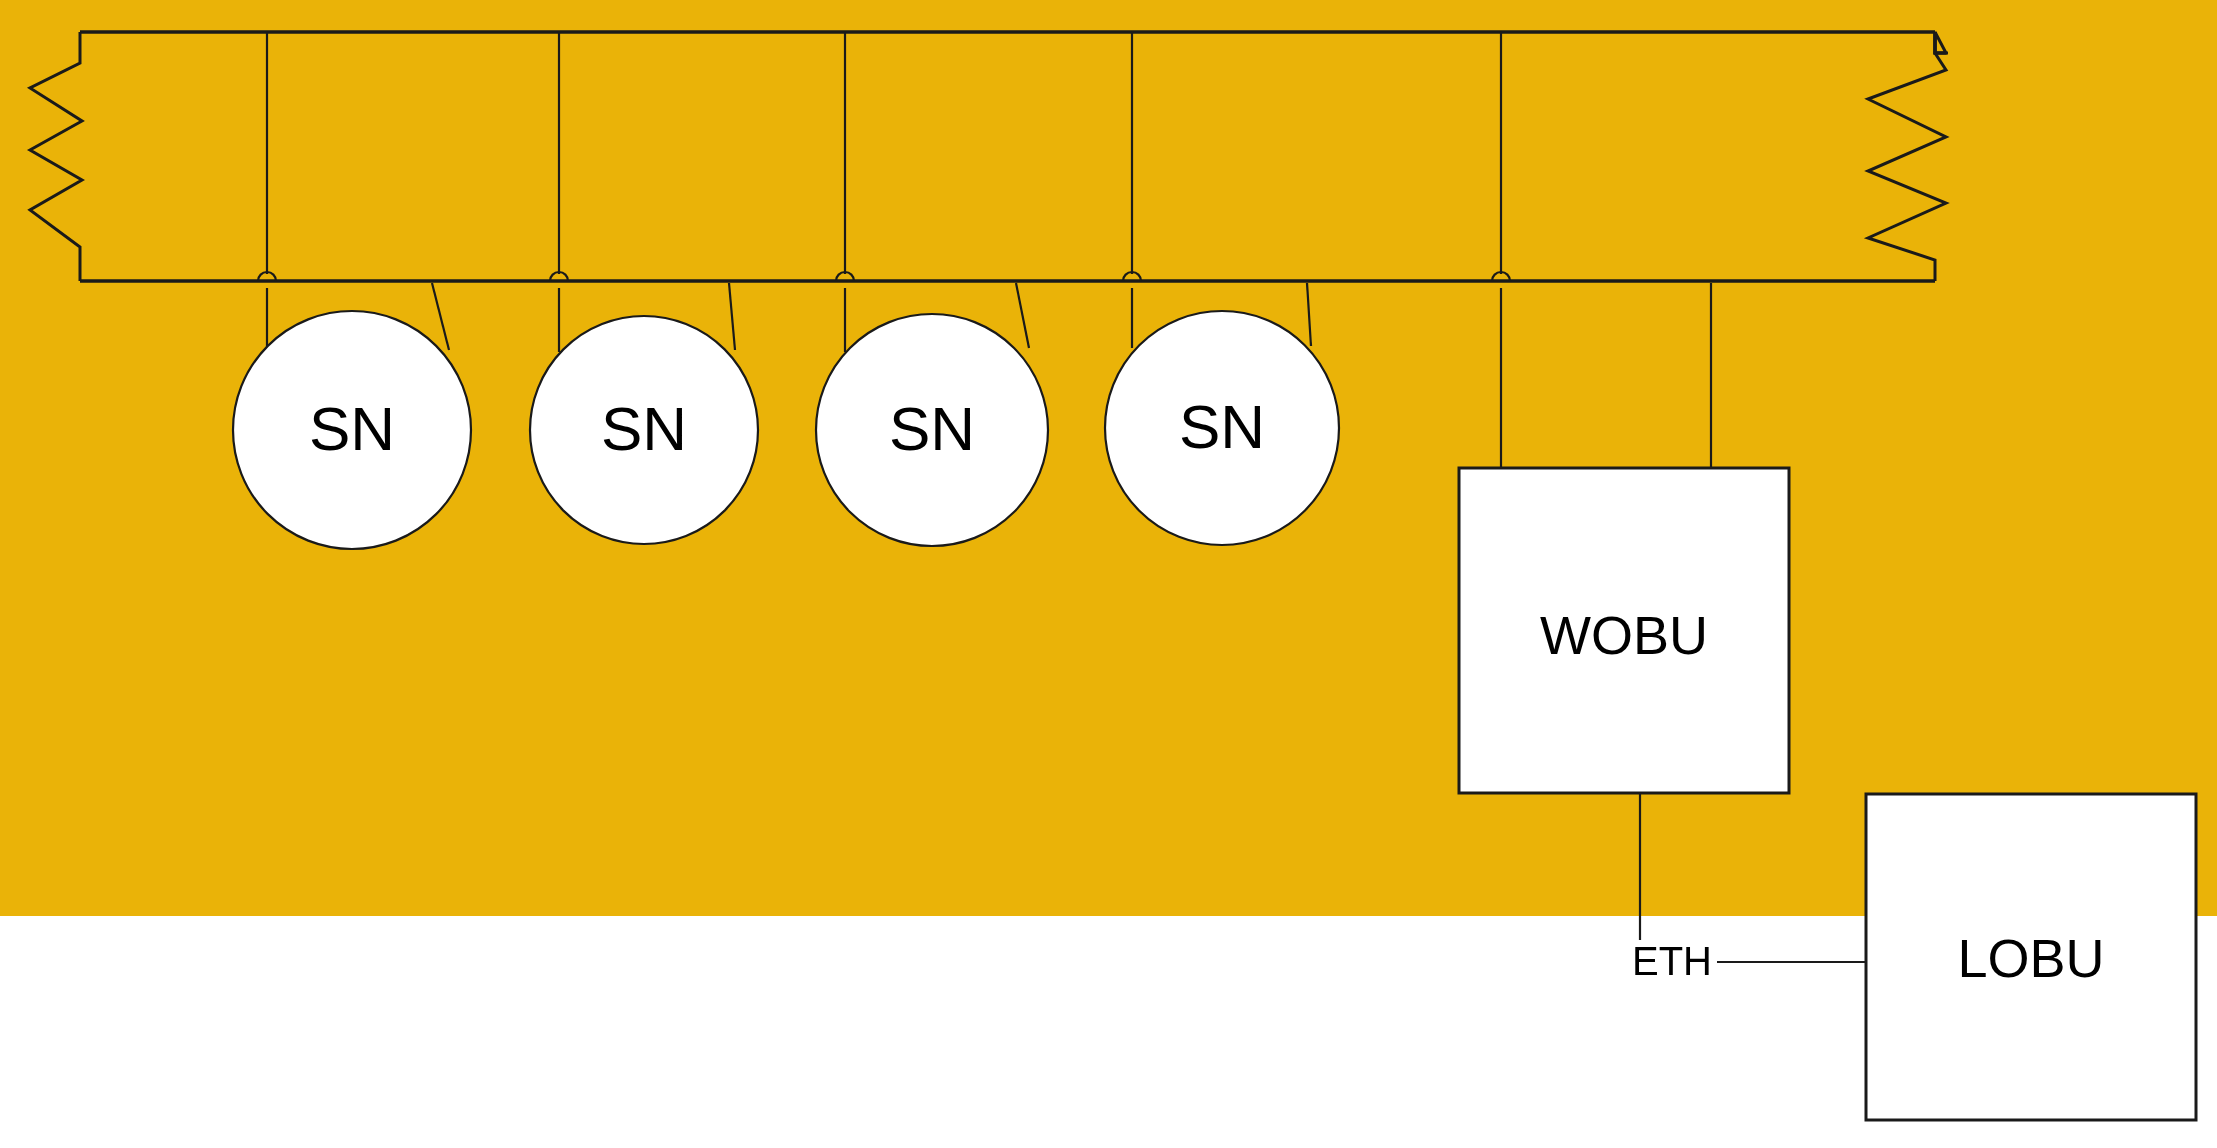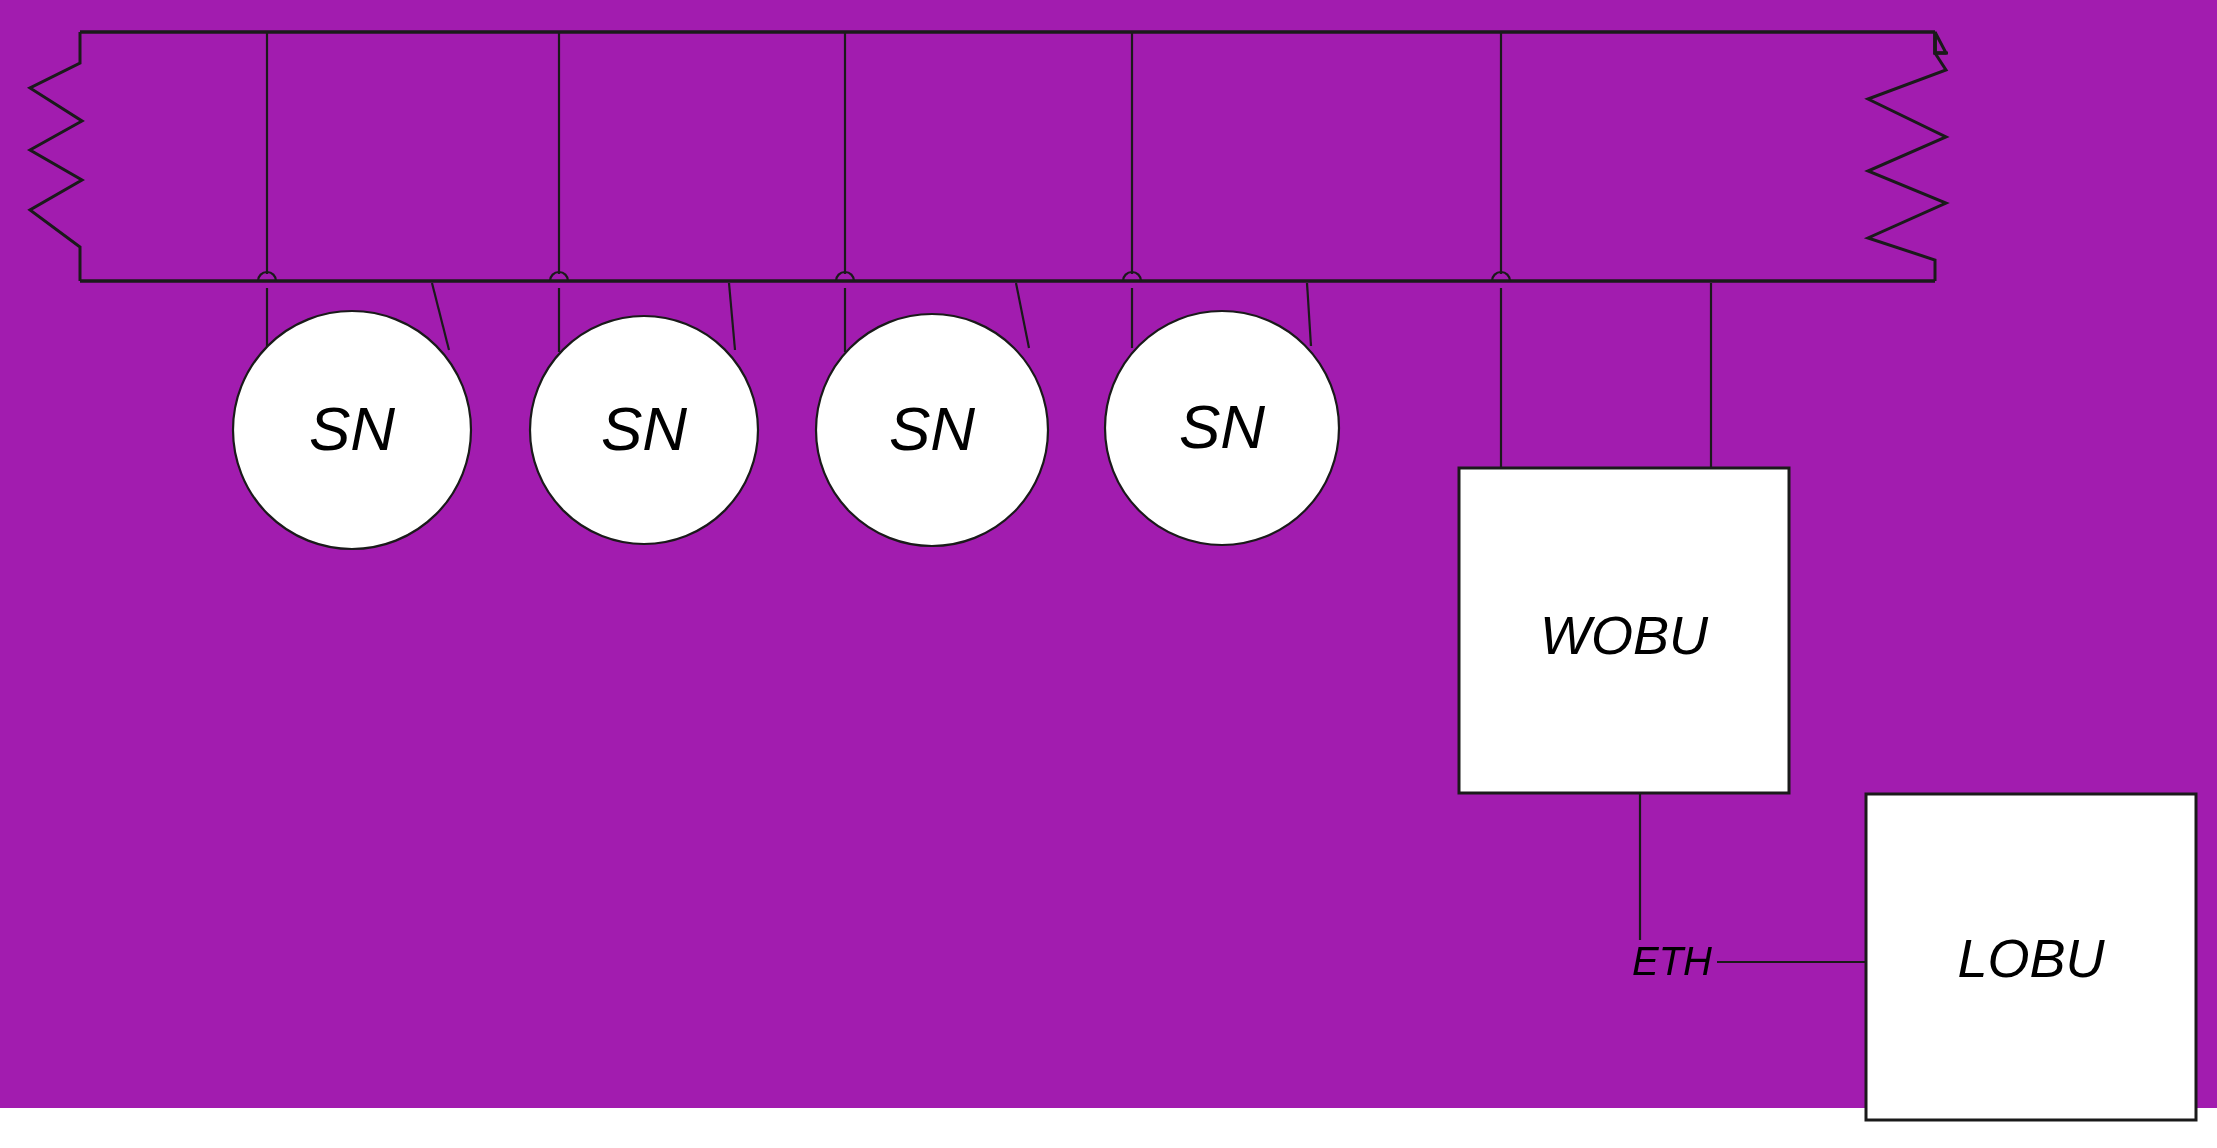--- a/index.html
+++ b/index.html
@@ -10,23 +10,22 @@
   }
   body {
     width: 2217px;
     height: 1148px;
     font-family: "Liberation Sans", sans-serif;
     overflow: hidden;
   }
   #diagram-root {
     position: relative;
     width: 2217px;
-    height: 1108px;
-    background: #a21caf;
-    font-style: italic;
+    height: 916px;
+    background: #eab308;
   }
   svg.diagram {
     display: block;
     width: 2217px;
     height: 1148px;
   }
   .wire {
     fill: none;
     stroke: #1a1a1a;
     stroke-width: 3;

